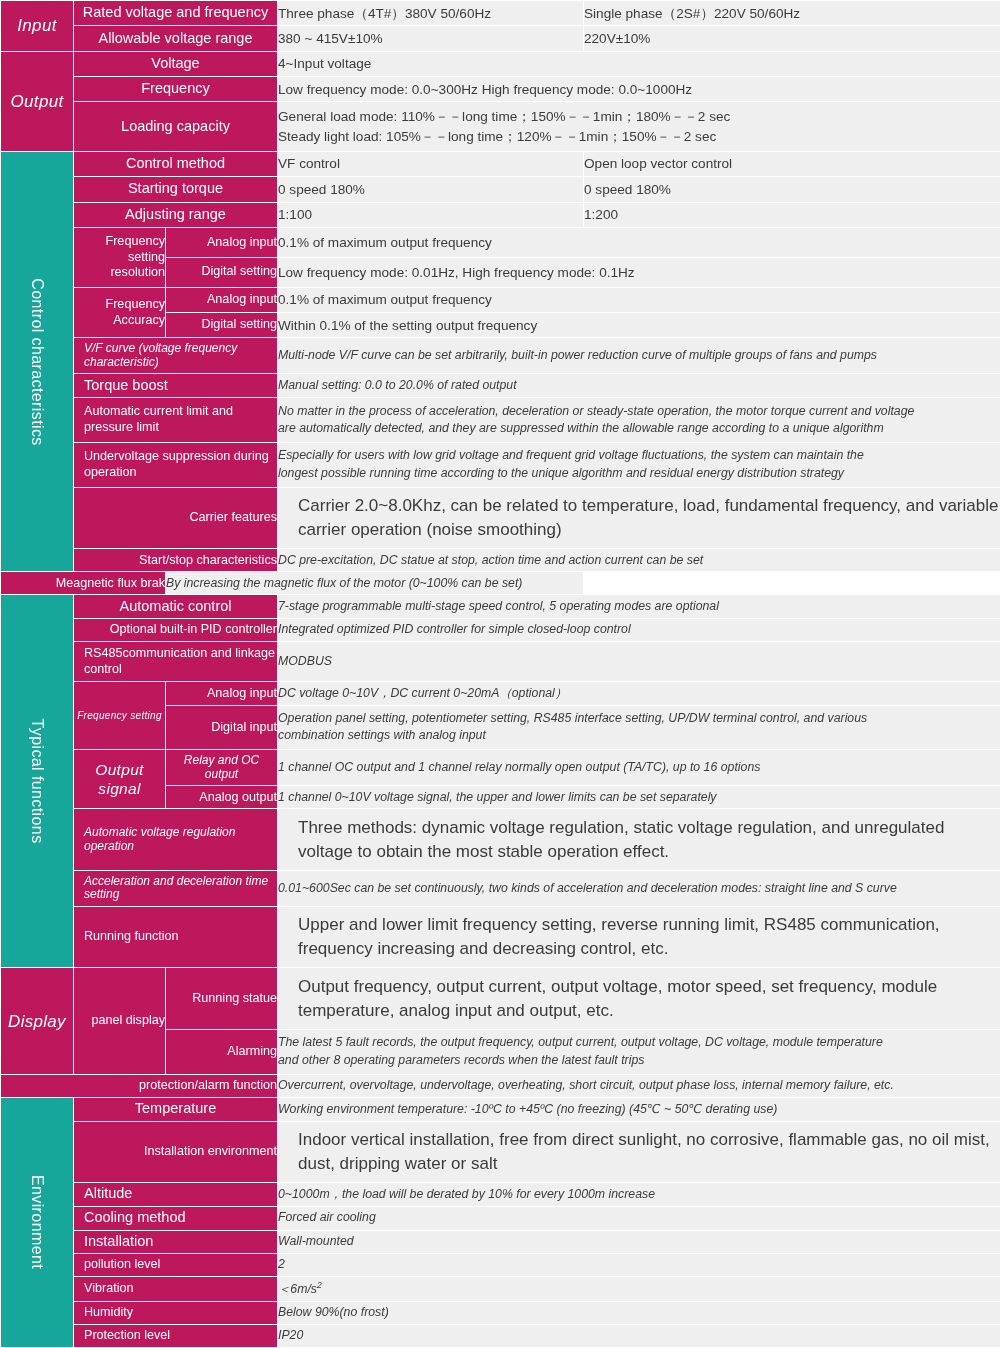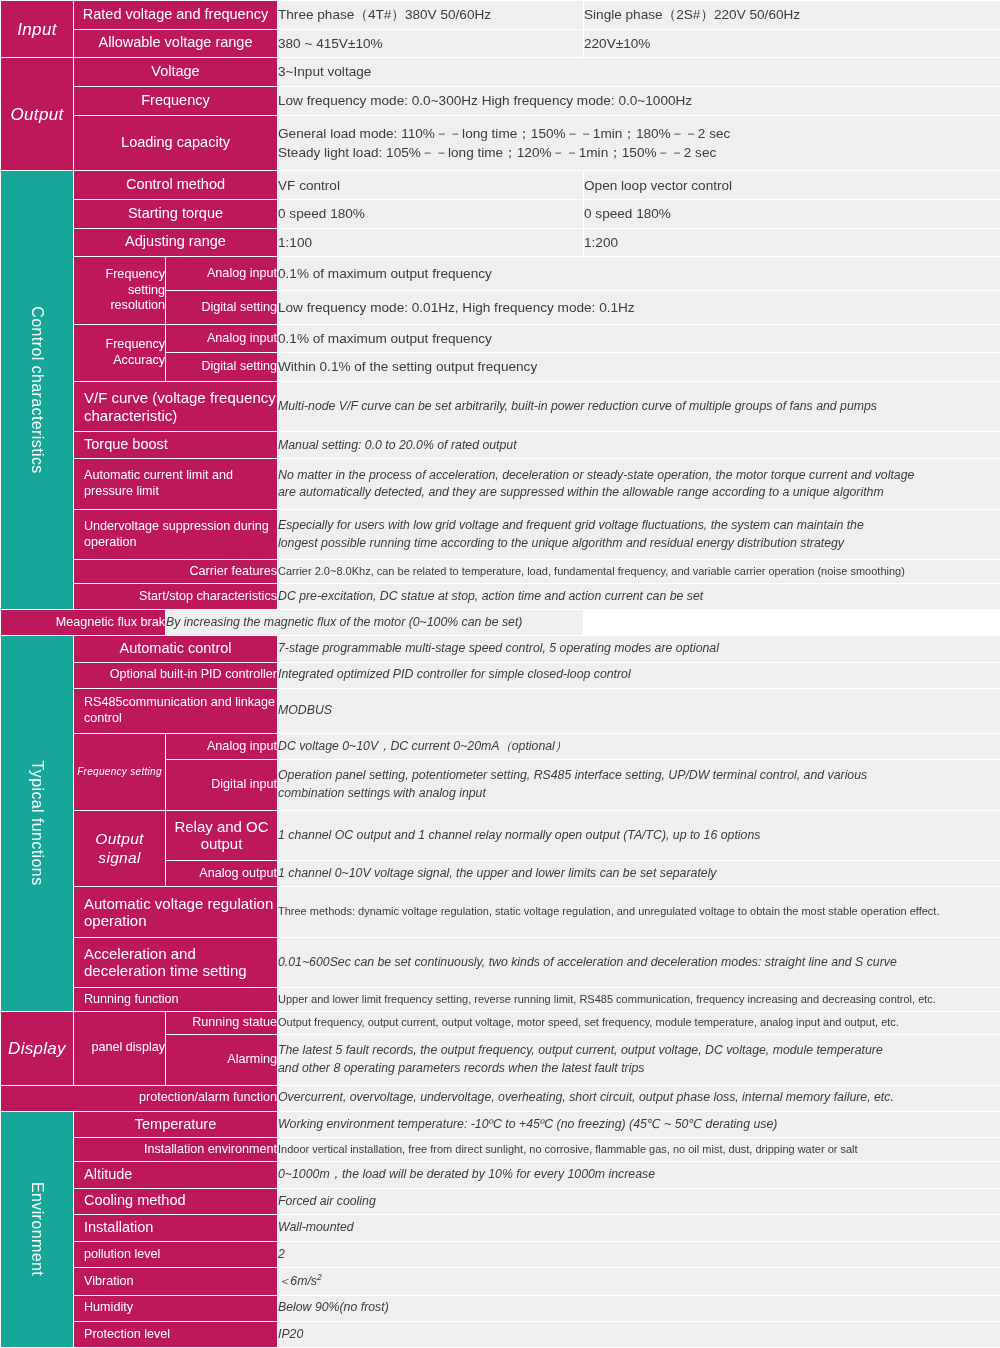--- a/index.html
+++ b/index.html
@@ -30,21 +30,21 @@
     background:#be185d;
     color:#ffffff;
     text-align:center;
     font-size:14.5px;
     line-height:1.24;
     padding:3px 4px;
     overflow:hidden;
   }
   .th.lvl0{ font-size:17px; letter-spacing:.3px;font-style:italic; }
   .th.small{ font-size:12.6px;text-align:right; }
-  .th.xsmall{ font-size:15px; line-height:1.16; }
+  .th.xsmall{ font-size:12px; line-height:1.16;font-style:italic; }
   .th.left{ text-align:left; padding-left:10px; }
   
   .rot{
     background:#16a79a;
     color:#ffffff;
     padding:0;
     position:relative;
   }
   .rot .rotinner{
     position:absolute;
@@ -60,21 +60,21 @@
   .val{
     background:#efefef;
     color:#3b3b3b;
     font-size:13.6px;
     line-height:1.42;
     padding:5px 0 5px 9px;
     text-align:left;
     overflow:hidden;
   }
   .val.small{ font-size:12.3px;font-style:italic; }
-  .val.xsmall{ font-size:11px; }
+  .val.xsmall{ font-size:17px;padding-left:20px; }
   .val p{ margin:0; }
   .val sup{ font-size:.68em; vertical-align:super; }
 </style>
 </head>
 <body>
 
 <div id="sheet">
 <table class="spec">
   <colgroup>
     <col style="width:73px">
@@ -93,21 +93,21 @@
   </tr>
   <tr>
     <td class="th" colspan="2">Allowable voltage range</td>
     <td class="val">380 ~ 415V±10%</td>
     <td class="val">220V±10%</td>
   </tr>
 
   <tr>
     <td class="th lvl0" rowspan="3">Output</td>
     <td class="th" colspan="2">Voltage</td>
-    <td class="val" colspan="2">3~Input voltage</td>
+    <td class="val" colspan="2">4~Input voltage</td>
   </tr>
   <tr>
     <td class="th" colspan="2">Frequency</td>
     <td class="val" colspan="2">Low frequency mode: 0.0~300Hz     High frequency mode: 0.0~1000Hz</td>
   </tr>
   <tr>
     <td class="th" colspan="2">Loading capacity</td>
     <td class="val" colspan="2">
       <p>General load mode: 110%－－long time；150%－－1min；180%－－2 sec</p>
       <p>Steady light load: 105%－－long time；120%－－1min；150%－－2 sec</p>

